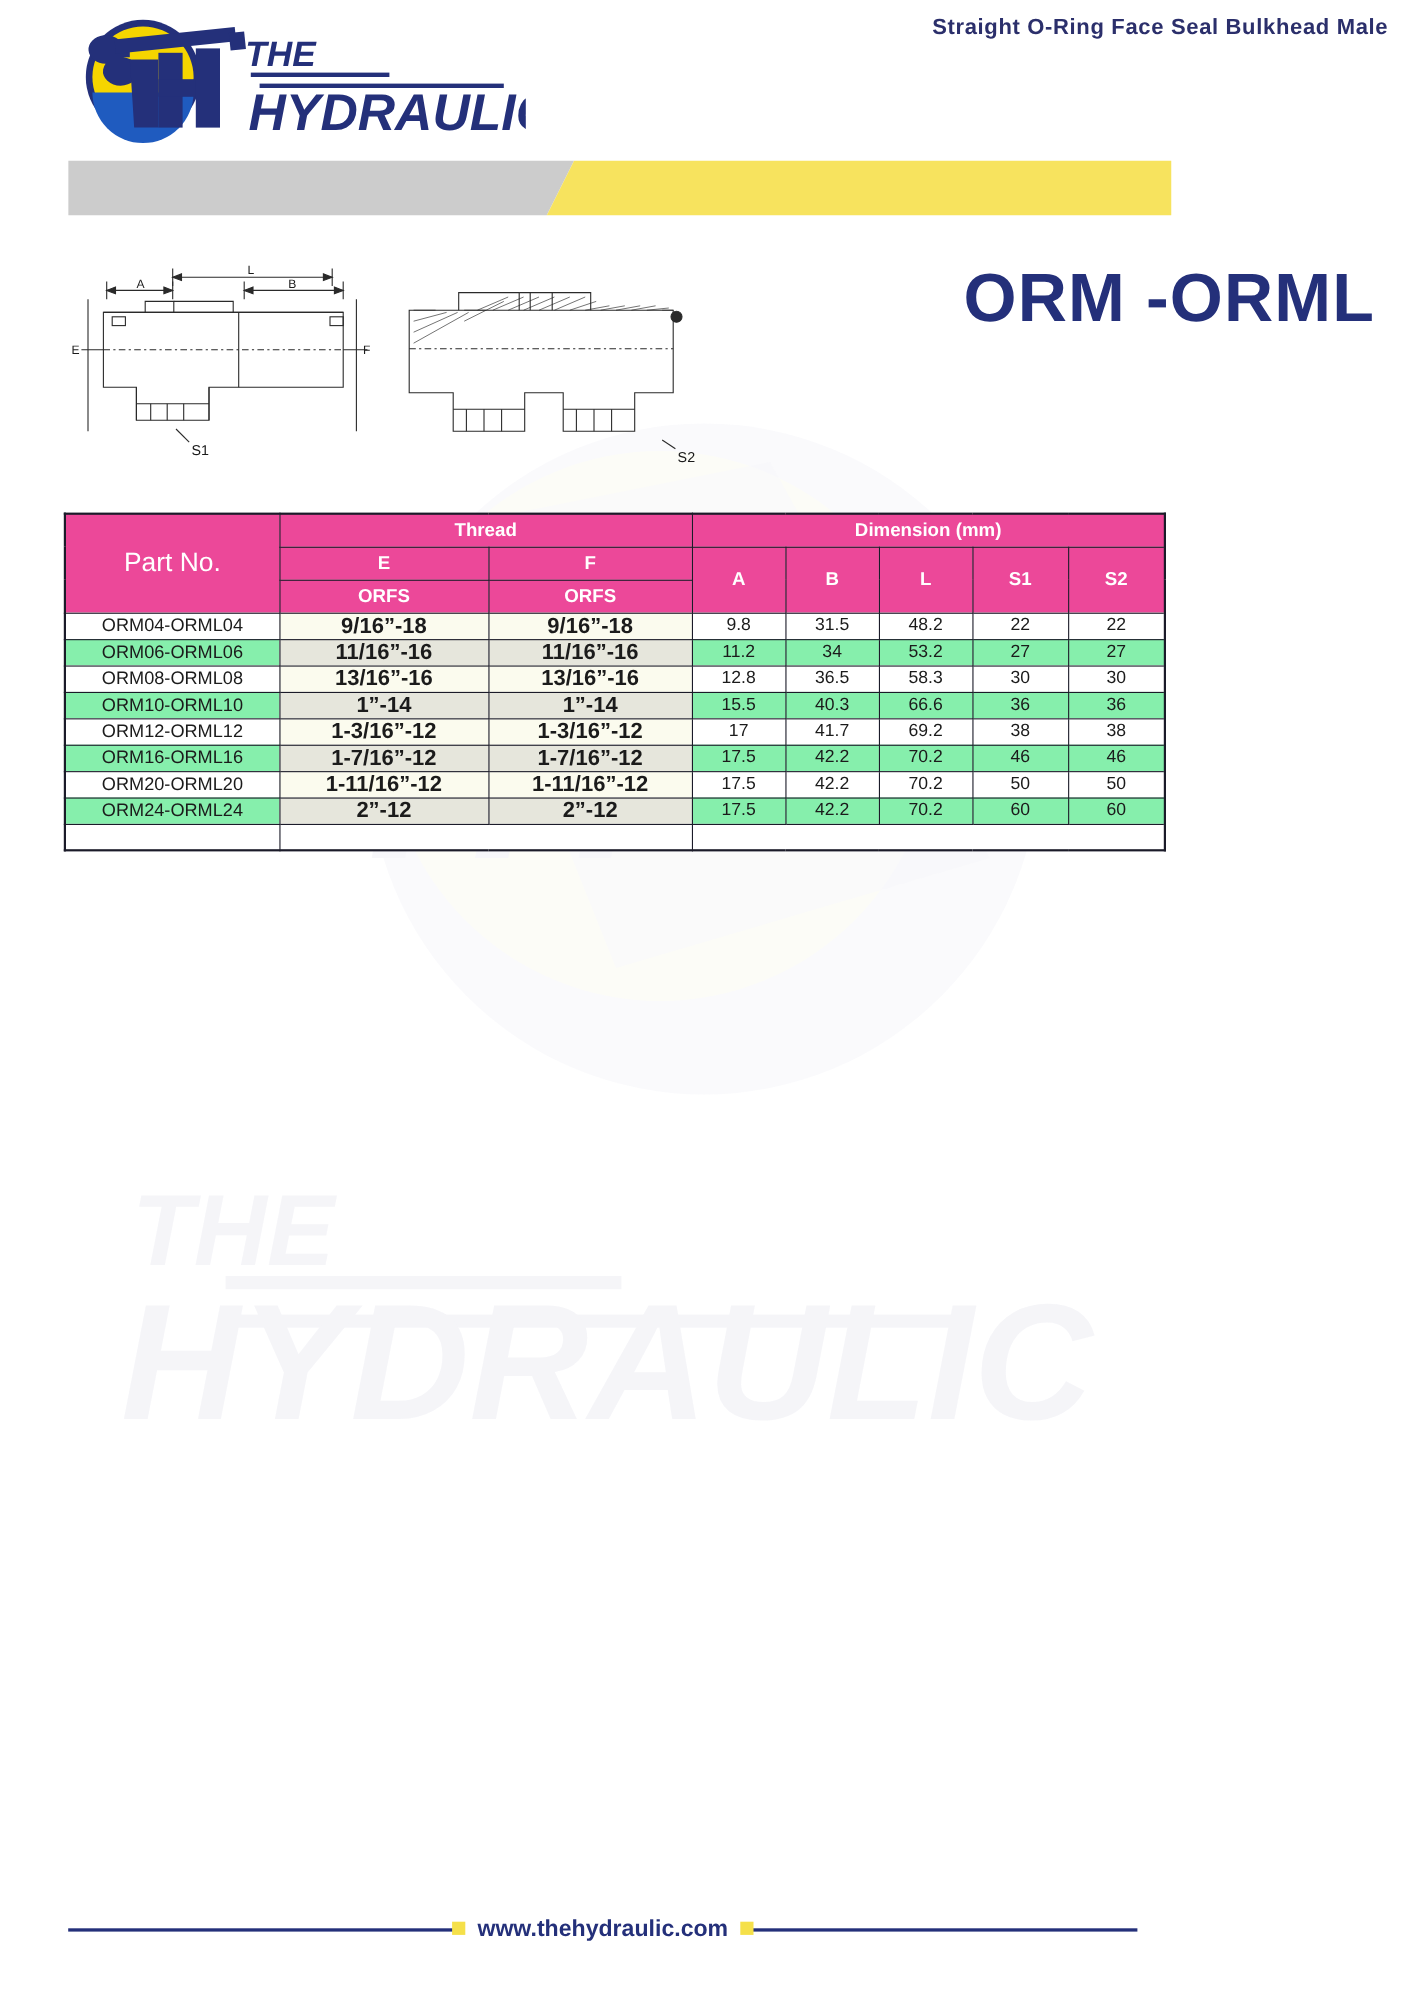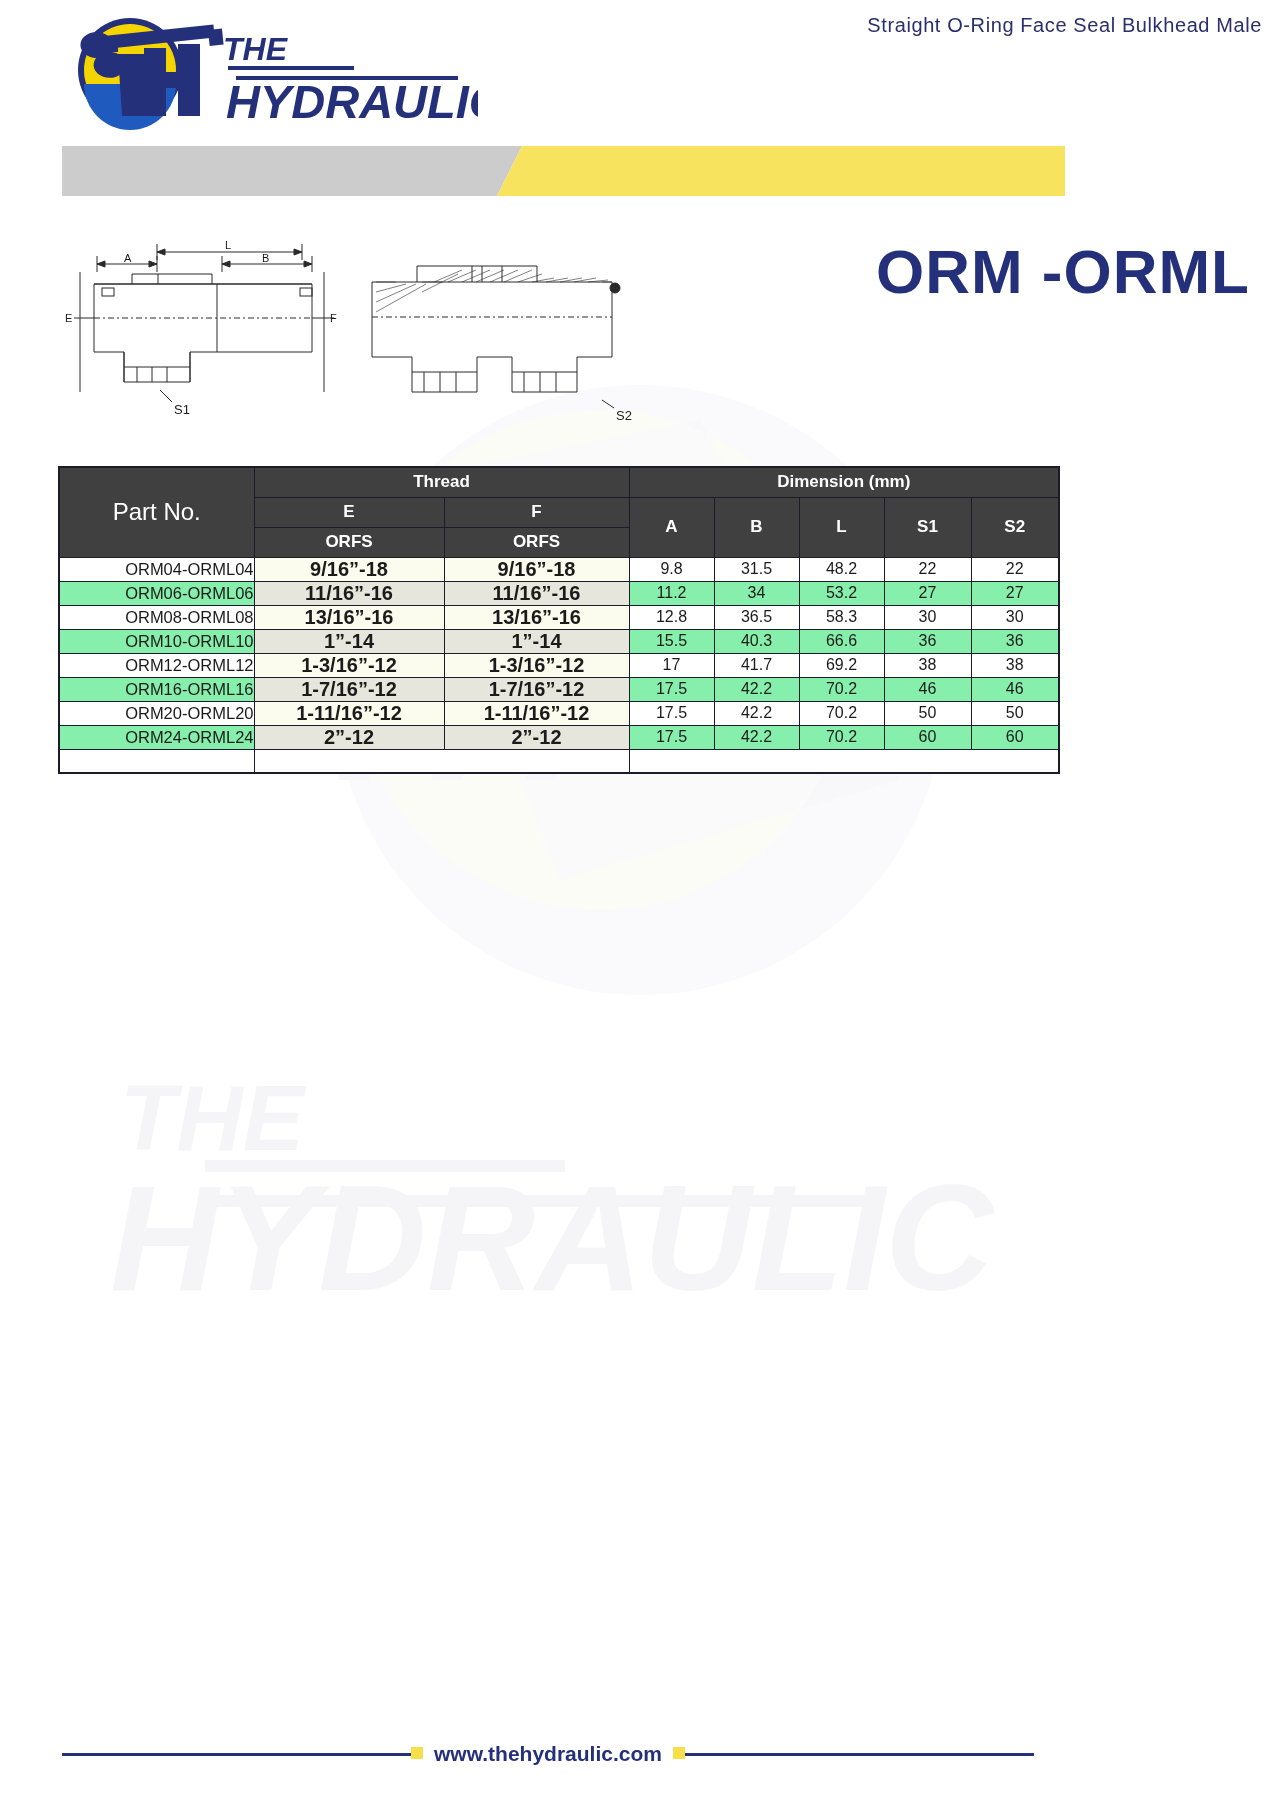--- a/index.html
+++ b/index.html
@@ -35,21 +35,21 @@
     left:62px; top:146px;
     width:1003px; height:50px;
     z-index:5;
   }
   .band-title {
     position:absolute;
     right:18px; top:0; height:50px;
     display:flex; align-items:center;
     color:#2b2f6b;
     font-size:20px;
-    font-weight:normal;
+    font-weight:bold;
     letter-spacing:0.6px;
     z-index:6;
   }
 
   
   .product-code {
     position:absolute;
     right:30px; top:236px;
     color:#24307a;
     font-size:62px;
@@ -79,38 +79,38 @@
     width:1000px;
     table-layout:fixed;
     border:2px solid #1b1b29;
   }
   table.spec th, table.spec td {
     border:1px solid #1b1b29;
     text-align:center;
     padding:0;
   }
   thead th {
-    background:#404040;
+    background:#ec4899;
     color:#ffffff;
     font-size:17px;
     font-weight:bold;
     height:30px;
   }
   th.partno {
     font-size:24px;
     font-weight:normal;
   }
   tbody td {
     height:21px;
     font-size:16px;
     color:#1b1b1b;
     background:#ffffff;
   }
   tbody tr.alt td { background:#86efac; }
-  tbody tr td.c-part { font-size:16.5px;text-align:right; }
+  tbody tr td.c-part { font-size:16.5px; }
   tbody td.c-thread { font-weight:bold; font-size:20px; }
   tbody tr:not(.alt) td.c-thread { background:#fbfbee; }
   tbody tr.alt td.c-thread { background:#e6e6dc;margin-top:15px; }
   tr.spacer td { height:24px; background:#ffffff !important; border-left:1px solid #1b1b29; border-right:1px solid #1b1b29;}
 
   
   .footer {
     position:absolute;
     left:0; bottom:34px;
     width:1096px;

